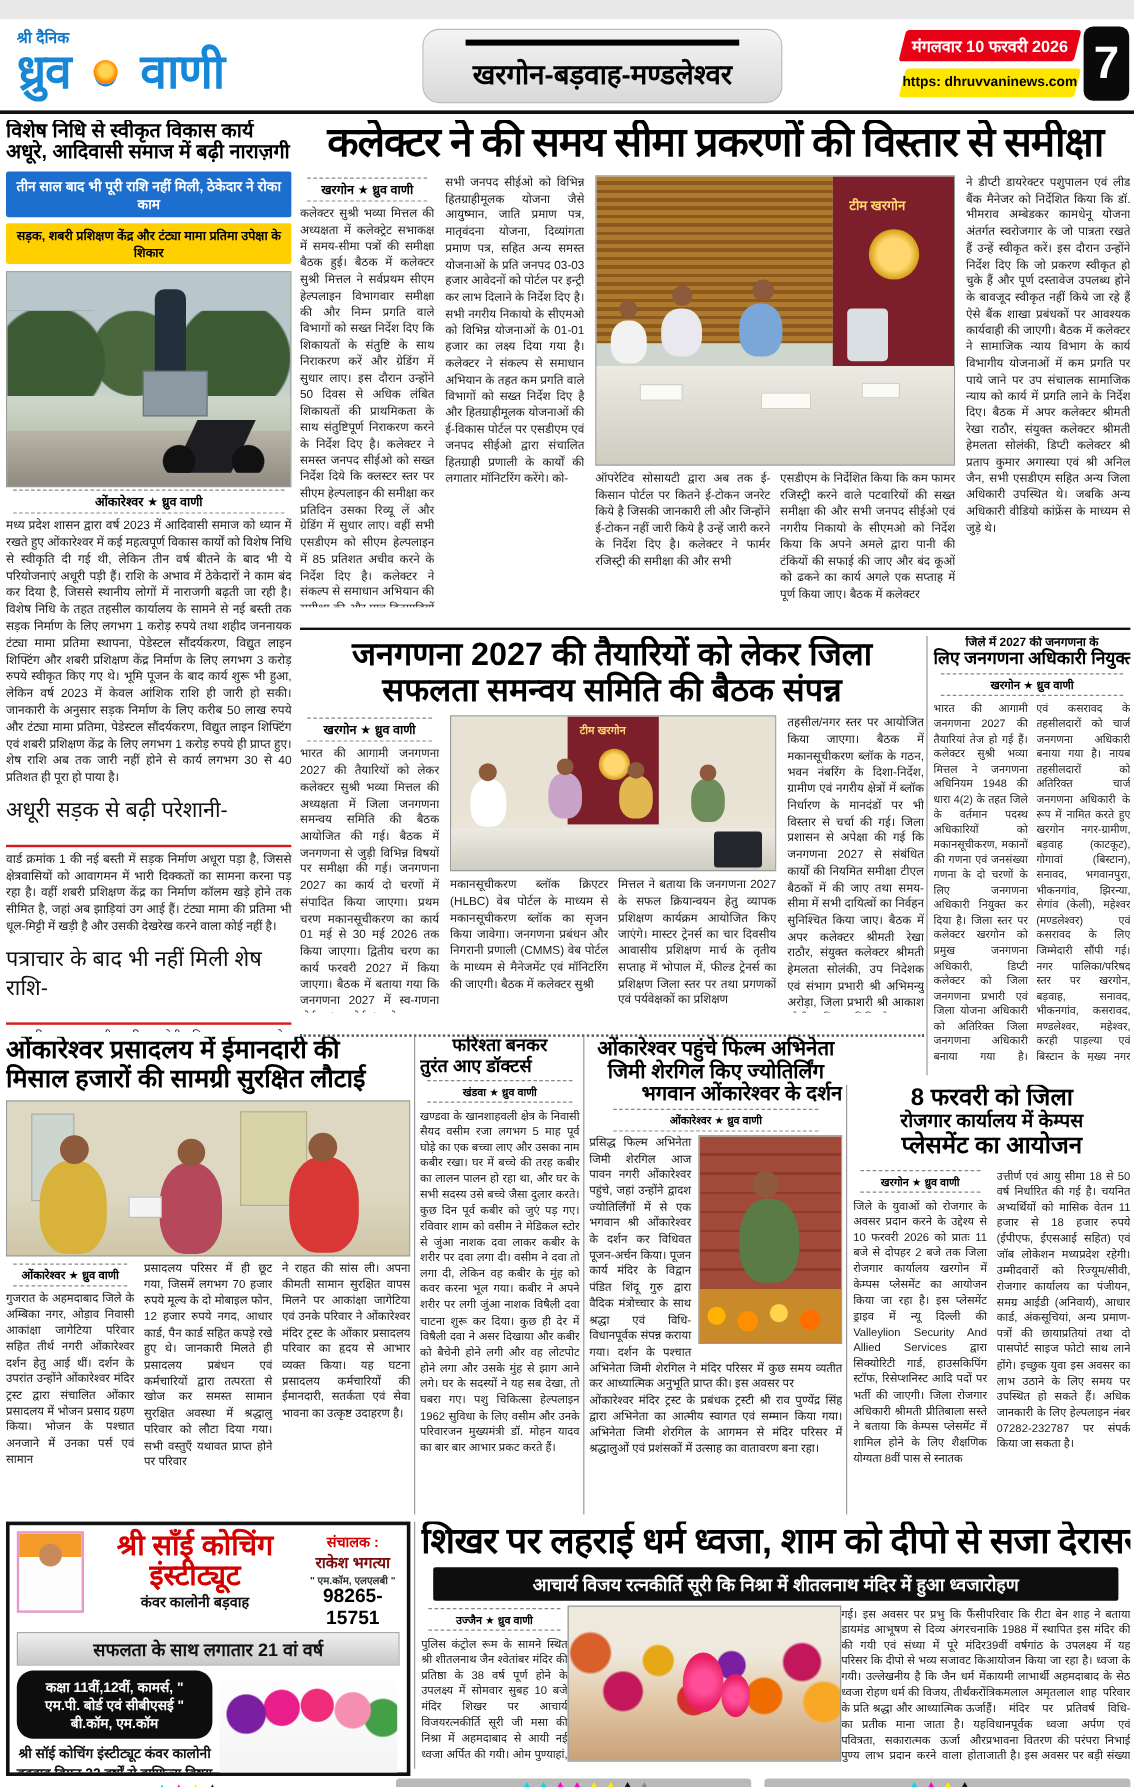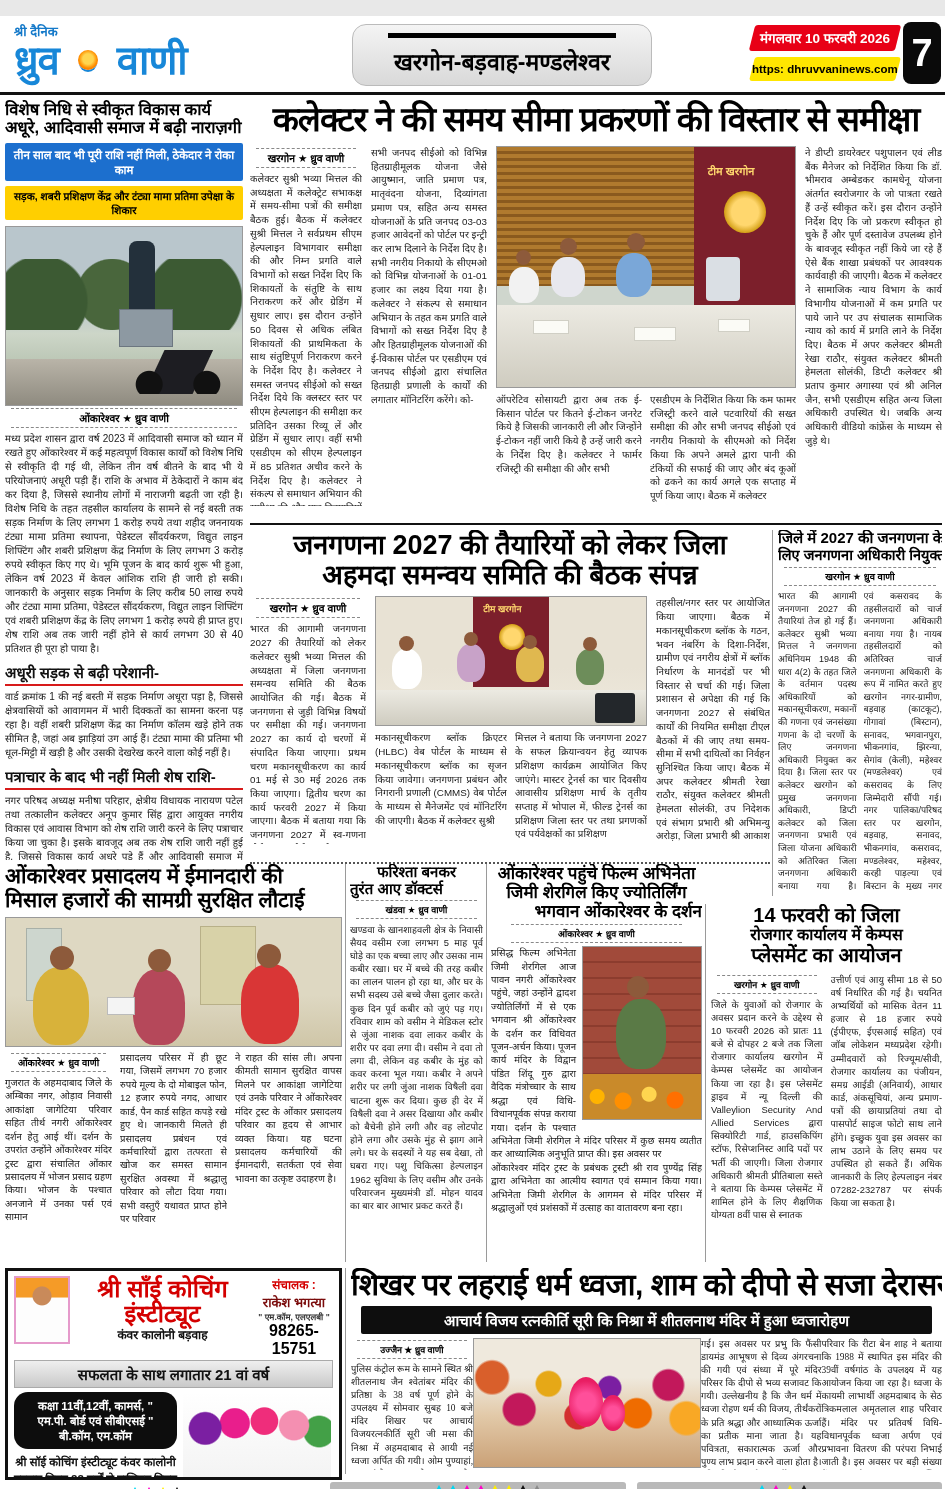--- a/index.html
+++ b/index.html
@@ -10,22 +10,22 @@
   h1,h2,h3,p{margin:0;padding:0;}
   .headline{font-weight:bold;color:#000;line-height:1.12;}
   .body-txt{font-size:10.3px;line-height:1.40;text-align:justify;color:#1a1a1a;}
   .byline{font-weight:bold;font-size:10.5px;text-align:center;color:#000;
           border-top:1px dashed #888;border-bottom:1px dashed #888;padding:2px 2px;margin:2px 6px 4px;}
   .cols{display:flex;gap:9px;}
   .col{flex:1;overflow:hidden;}
   .vrule{position:absolute;width:1px;background:#9a9a9a;}
   .hrule{position:absolute;height:2px;background:#111;}
   .dotrule{position:absolute;border-top:2px dotted #555;}
-  .subhead-red{font-size:15px;font-weight:bold;border-bottom:2.5px solid #d71a1a;
-               padding-bottom:2px;margin:6px 0 4px;}
+  .subhead-red{font-size:18px;font-weight:normal;border-bottom:2.5px solid #d71a1a;
+               padding-bottom:18px;margin:6px 0 4px;}
   
   .logo-small{font-size:13px;font-weight:bold;color:#1479c9;}
   .logo-big{font-size:40px;font-weight:bold;color:#1787d8;letter-spacing:-1px;line-height:1;display:flex;align-items:center;gap:19px;}
   .sun{display:inline-block;width:20px;height:20px;border-radius:50%;
        background:radial-gradient(circle at 50% 45%,#ffd54f 0 35%,#ff8f00 60%,#e65100 100%);
        box-shadow:0 3px 0 -1px #1787d8;}
   .region-box{background:linear-gradient(#f4f4f4,#d9d9d9);border:1px solid #bbb;border-radius:14px;
               text-align:center;padding:6px 10px 8px;}
   .region-bar{height:5px;background:#000;width:82%;margin:2px auto 7px;}
   .region-txt{font-size:23px;font-weight:bold;color:#000;white-space:nowrap;}
@@ -201,21 +201,21 @@
       <div class="col">
         <p class="body-txt" style="font-size:9.8px;">ने डीप्टी डायरेक्टर पशुपालन एवं लीड बैंक मैनेजर को निर्देशित किया कि डॉ. भीमराव अम्बेडकर कामधेनू योजना अंतर्गत स्वरोजगार के जो पात्रता रखते हैं उन्हें स्वीकृत करें। इस दौरान उन्होंने निर्देश दिए कि जो प्रकरण स्वीकृत हो चुके हैं और पूर्ण दस्तावेज उपलब्ध होने के बावजूद स्वीकृत नहीं किये जा रहे हैं ऐसे बैंक शाखा प्रबंधकों पर आवश्यक कार्यवाही की जाएगी। बैठक में कलेक्टर ने सामाजिक न्याय विभाग के कार्य विभागीय योजनाओं में कम प्रगति पर पाये जाने पर उप संचालक सामाजिक न्याय को कार्य में प्रगति लाने के निर्देश दिए। बैठक में अपर कलेक्टर श्रीमती रेखा राठौर, संयुक्त कलेक्टर श्रीमती हेमलता सोलंकी, डिप्टी कलेक्टर श्री प्रताप कुमार अगास्या एवं श्री अनिल जैन, सभी एसडीएम सहित अन्य जिला अधिकारी उपस्थित थे। जबकि अन्य अधिकारी वीडियो कांफ्रेंस के माध्यम से जुड़े थे।</p>
       </div>
     </div>
   </div>
 
   <div class="hrule" style="left:250px;top:507px;width:692px;"></div>
 
   <div class="abs blk" style="left:250px;top:514px;width:520px;height:330px;">
     <h2 class="headline" style="font-size:27px;text-align:center;white-space:nowrap;">जनगणना 2027 की तैयारियों को लेकर जिला</h2>
-    <h2 class="headline" style="font-size:27px;text-align:center;white-space:nowrap;">अहमदा समन्वय समिति की बैठक संपन्न</h2>
+    <h2 class="headline" style="font-size:27px;text-align:center;white-space:nowrap;">सफलता समन्वय समिति की बैठक संपन्न</h2>
     <div class="cols" style="margin-top:6px;height:248px;">
       <div class="col" style="flex:0 0 116px;">
         <div class="byline">खरगोन ★ ध्रुव वाणी</div>
         <p class="body-txt" style="font-size:9.8px;">भारत की आगामी जनगणना 2027 की तैयारियों को लेकर कलेक्टर सुश्री भव्या मित्तल की अध्यक्षता में जिला जनगणना समन्वय समिति की बैठक आयोजित की गई। बैठक में जनगणना से जुड़ी विभिन्न विषयों पर समीक्षा की गई। जनगणना 2027 का कार्य दो चरणों में संपादित किया जाएगा। प्रथम चरण मकानसूचीकरण का कार्य 01 मई से 30 मई 2026 तक किया जाएगा। द्वितीय चरण का कार्य फरवरी 2027 में किया जाएगा। बैठक में बताया गया कि जनगणना 2027 में स्व-गणना पोर्टल (स्व पोर्टल), मोबाइल एप (HLO APP) के माध्यम से आंकड़ों का संकलन किया जाएगा। इसी क्रम में</p>
       </div>
       <div class="col" style="flex:0 0 272px;">
         <div class="photo" style="width:270px;height:128px;">
           <div class="abs" style="inset:0;background:linear-gradient(#e8e2d4 0 55%,#efeade 100%);"></div>
           <div class="abs" style="left:36%;top:0;width:28%;height:70%;background:#7c1f2b;">
             <span class="team-label" style="left:10px;top:5px;font-size:9px;">टीम खरगोन</span>
@@ -238,21 +238,21 @@
         </div>
       </div>
       <div class="col">
         <p class="body-txt" style="font-size:9.8px;">तहसील/नगर स्तर पर आयोजित किया जाएगा। बैठक में मकानसूचीकरण ब्लॉक के गठन, भवन नंबरिंग के दिशा-निर्देश, ग्रामीण एवं नगरीय क्षेत्रों में ब्लॉक निर्धारण के मानदंडों पर भी विस्तार से चर्चा की गई। जिला प्रशासन से अपेक्षा की गई कि जनगणना 2027 से संबंधित कार्यों की नियमित समीक्षा टीएल बैठकों में की जाए तथा समय-सीमा में सभी दायित्वों का निर्वहन सुनिश्चित किया जाए। बैठक में अपर कलेक्टर श्रीमती रेखा राठौर, संयुक्त कलेक्टर श्रीमती हेमलता सोलंकी, उप निदेशक एवं संभाग प्रभारी श्री अभिमन्यु अरोड़ा, जिला प्रभारी श्री आकाश सोनी सहित समिति के सदस्य सहित अन्य अधिकारी उपस्थित रहे।</p>
       </div>
     </div>
   </div>
 
   <div class="vrule" style="left:772px;top:514px;height:366px;"></div>
   <div class="abs blk" style="left:778px;top:514px;width:164px;height:368px;">
-    <h3 class="headline" style="font-size:15px;text-align:center;white-space:nowrap;">जिले में 2027 की जनगणना के</h3>
+    <h3 class="headline" style="font-size:10px;text-align:center;white-space:nowrap;">जिले में 2027 की जनगणना के</h3>
     <h3 class="headline" style="font-size:14.5px;text-align:center;white-space:nowrap;">लिए जनगणना अधिकारी नियुक्त</h3>
     <div class="byline" style="margin-top:4px;font-size:9.5px;">खरगोन ★ ध्रुव वाणी</div>
     <div class="cols" style="gap:7px;height:300px;">
       <p class="col body-txt" style="font-size:9px;">भारत की आगामी जनगणना 2027 की तैयारियां तेज हो गई हैं। कलेक्टर सुश्री भव्या मित्तल ने जनगणना अधिनियम 1948 की धारा 4(2) के तहत जिले के वर्तमान पदस्थ अधिकारियों को मकानसूचीकरण, मकानों की गणना एवं जनसंख्या गणना के दो चरणों के लिए जनगणना अधिकारी नियुक्त कर दिया है। जिला स्तर पर कलेक्टर खरगोन को प्रमुख जनगणना अधिकारी, डिप्टी कलेक्टर को जिला जनगणना प्रभारी एवं जिला योजना अधिकारी को अतिरिक्त जिला जनगणना अधिकारी बनाया गया है। अनुविभागीय स्तर पर बड़वाह, भीकनगांव, खरगोन, मण्डलेश्वर एवं कसरावद के अनुविभागीय अधिकारियों को अनुविभागीय जनगणना अधिकारी नियुक्त किया गया। खरगोन नगर-ग्रामीण, बड़वाह, गोगावां, सनावद, भगवानपुरा, भीकनगांव, झिरन्या, सेगांव, महेश्वर</p>
       <p class="col body-txt" style="font-size:9px;">एवं कसरावद के तहसीलदारों को चार्ज जनगणना अधिकारी बनाया गया है। नायब तहसीलदारों को अतिरिक्त चार्ज जनगणना अधिकारी के रूप में नामित करते हुए खरगोन नगर-ग्रामीण, बड़वाह (काटकूट), गोगावां (बिस्टान), सनावद, भगवानपुरा, भीकनगांव, झिरन्या, सेगांव (केली), महेश्वर (मण्डलेश्वर) एवं कसरावद के लिए जिम्मेदारी सौंपी गई। नगर पालिका/परिषद स्तर पर खरगोन, बड़वाह, सनावद, भीकनगांव, कसरावद, मण्डलेश्वर, महेश्वर, करही पाड़ल्या एवं बिस्टान के मुख्य नगर पालिका अधिकारियों को चार्ज जनगणना अधिकारी नियुक्त किया गया है। कलेक्टर सुश्री मित्तल ने निर्देश दिए हैं कि नियुक्त अधिकारी अपने क्षेत्राधिकार में कार्य का सुचारू संचालन सुनिश्चित करेंगी तथा शासन एवं अधिनस्थ अधिकारियों से प्राप्त निर्देशों का पालन कर समयबद्ध रूप से कार्य पूर्ण करेंगे।</p>
     </div>
   </div>
 
   <div class="dotrule" style="left:250px;top:846px;width:520px;"></div>
 
@@ -307,21 +307,21 @@
              radial-gradient(circle at 78% 58%,#ff6f00 0 8px,transparent 9px),
              #c98a2a;"></div>
       </div>
       <p class="body-txt" style="font-size:9.6px;">प्रसिद्ध फिल्म अभिनेता जिमी शेरगिल आज पावन नगरी ओंकारेश्वर पहुंचे, जहां उन्होंने द्वादश ज्योतिर्लिंगों में से एक भगवान श्री ओंकारेश्वर के दर्शन कर विधिवत पूजन-अर्चन किया। पूजन कार्य मंदिर के विद्वान पंडित शिंदू गुरु द्वारा वैदिक मंत्रोच्चार के साथ श्रद्धा एवं विधि-विधानपूर्वक संपन्न कराया गया। दर्शन के पश्चात अभिनेता जिमी शेरगिल ने मंदिर परिसर में कुछ समय व्यतीत कर आध्यात्मिक अनुभूति प्राप्त की। इस अवसर पर</p>
       <p class="body-txt" style="font-size:9.6px;clear:none;">ओंकारेश्वर मंदिर ट्रस्ट के प्रबंधक ट्रस्टी श्री राव पुण्येंद्र सिंह द्वारा अभिनेता का आत्मीय स्वागत एवं सम्मान किया गया। अभिनेता जिमी शेरगिल के आगमन से मंदिर परिसर में श्रद्धालुओं एवं प्रशंसकों में उत्साह का वातावरण बना रहा।</p>
     </div>
   </div>
 
   <div class="vrule" style="left:705px;top:888px;height:358px;"></div>
   <div class="abs blk" style="left:711px;top:888px;width:231px;height:358px;">
-    <h3 class="headline" style="font-size:20px;text-align:center;">14 फरवरी को जिला</h3>
+    <h3 class="headline" style="font-size:20px;text-align:center;">8 फरवरी को जिला</h3>
     <h3 class="headline" style="font-size:16px;text-align:center;">रोजगार कार्यालय में केम्पस</h3>
     <h3 class="headline" style="font-size:20px;text-align:center;">प्लेसमेंट का आयोजन</h3>
     <div class="cols" style="margin-top:6px;gap:8px;height:272px;">
       <div class="col">
         <div class="byline" style="font-size:9px;">खरगोन ★ ध्रुव वाणी</div>
         <p class="body-txt" style="font-size:9.4px;">जिले के युवाओं को रोजगार के अवसर प्रदान करने के उद्देश्य से 10 फरवरी 2026 को प्रातः 11 बजे से दोपहर 2 बजे तक जिला रोजगार कार्यालय खरगोन में केम्पस प्लेसमेंट का आयोजन किया जा रहा है। इस प्लेसमेंट ड्राइव में न्यू दिल्ली की Valleylion Security And Allied Services द्वारा सिक्योरिटी गार्ड, हाउसकिपिंग स्टॉफ, रिसेप्शनिस्ट आदि पदों पर भर्ती की जाएगी। जिला रोजगार अधिकारी श्रीमती प्रीतिबाला सस्ते ने बताया कि केम्पस प्लेसमेंट में शामिल होने के लिए शैक्षणिक योग्यता 8वीं पास से स्नातक</p>
       </div>
       <p class="col body-txt" style="font-size:9.4px;">उत्तीर्ण एवं आयु सीमा 18 से 50 वर्ष निर्धारित की गई है। चयनित अभ्यर्थियों को मासिक वेतन 11 हजार से 18 हजार रुपये (ईपीएफ, ईएसआई सहित) एवं जॉब लोकेशन मध्यप्रदेश रहेगी। उम्मीदवारों को रिज्यूम/सीवी, रोजगार कार्यालय का पंजीयन, समग्र आईडी (अनिवार्य), आधार कार्ड, अंकसूचियां, अन्य प्रमाण-पत्रों की छायाप्रतियां तथा दो पासपोर्ट साइज फोटो साथ लाने होंगे। इच्छुक युवा इस अवसर का लाभ उठाने के लिए समय पर उपस्थित हो सकते हैं। अधिक जानकारी के लिए हेल्पलाइन नंबर 07282-232787 पर संपर्क किया जा सकता है।</p>
     </div>
   </div>
@@ -350,21 +350,21 @@
         <div class="students"></div>
 
       </div>
     </div>
   </div>
 
   <div class="vrule" style="left:345px;top:1252px;height:206px;"></div>
   <div class="abs blk" style="left:351px;top:1252px;width:591px;height:208px;">
     <h2 class="headline" style="font-size:30px;white-space:nowrap;text-align:center;letter-spacing:-0.5px;">शिखर पर लहराई धर्म ध्वजा, शाम को दीपो से सजा देरासर</h2>
     <div class="black-ban" style="margin:4px 10px;">आचार्य विजय रत्नकीर्ति सूरी कि निश्रा में शीतलनाथ मंदिर में हुआ ध्वजारोहण</div>
-    <div class="cols" style="margin-top:4px;gap:0;height:132px;font-family:Liberation Serif, serif;">
+    <div class="cols" style="margin-top:4px;gap:0;height:132px;">
       <div class="col" style="flex:0 0 122px;">
         <div class="byline" style="font-size:9px;">उज्जैन ★ ध्रुव वाणी</div>
         <p class="body-txt" style="font-size:9.4px;">पुलिस कंट्रोल रूम के सामने स्थित श्री शीतलनाथ जैन श्वेतांबर मंदिर की प्रतिष्ठा के 38 वर्ष पूर्ण होने के उपलक्ष्य में सोमवार सुबह 10 बजे मंदिर शिखर पर आचार्य विजयरत्नकीर्ति सूरी जी मसा की निश्रा में अहमदाबाद से आयी नई ध्वजा अर्पित की गयी। ओम पुण्याहां, पुण्याहां के उच्चारण के साथ समारोह पूर्वक नई ध्वजा मंदिर के मुख्य शिखर पर लहराई</p>
       </div>
       <div class="photo" style="flex:0 0 226px;height:128px;">
         <div class="crowd"></div>
         <div class="garland" style="left:42%;top:30%;width:34px;height:50px;"></div>
         <div class="garland" style="left:56%;top:44%;width:24px;height:36px;"></div>
       </div>
       <p class="col body-txt" style="font-size:9.4px;">गई। इस अवसर पर प्रभु कि फैंसी डायमंड आभूषण से दिव्य अंगरचना की गयी एवं संध्या में पूरे मंदिर परिसर कि दीपो से भव्य सजावट कि गयी। उल्लेखनीय है कि जैन धर्म में ध्वजा रोहण धर्म की विजय, तीर्थंकरों के प्रति श्रद्धा और आध्यात्मिक ऊर्जा का प्रतीक माना जाता है। यह पवित्रता, सकारात्मक ऊर्जा और पुण्य लाभ प्रदान करने वाला होता है। मंदिर निर्माणकर्ता लाभार्थी</p>

